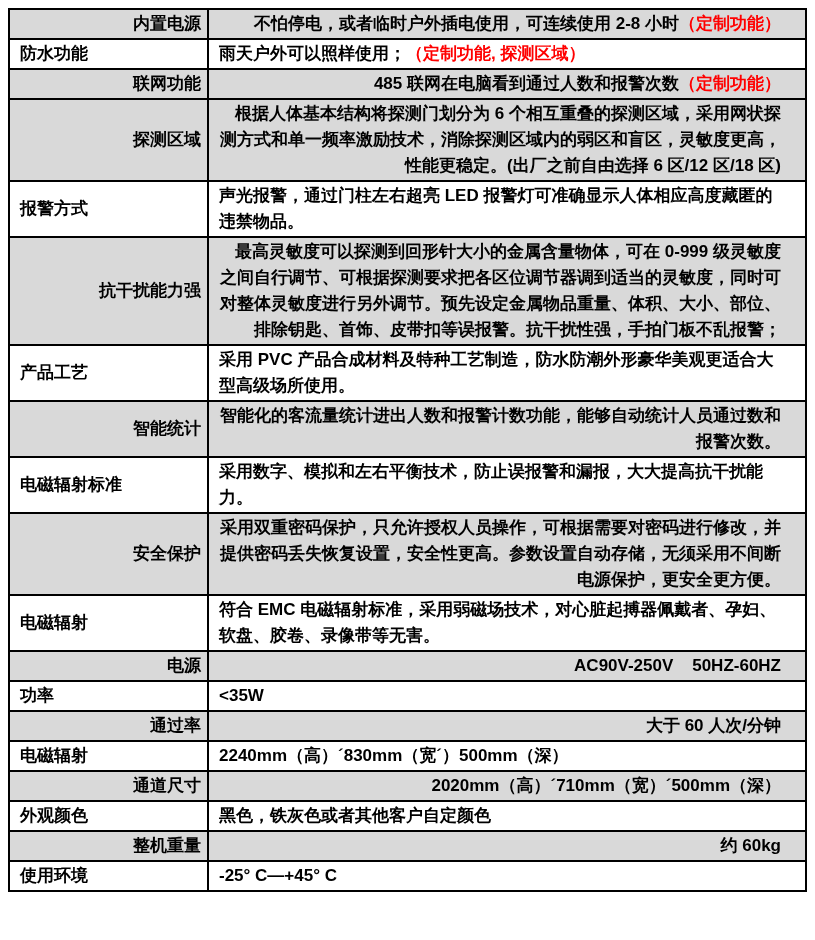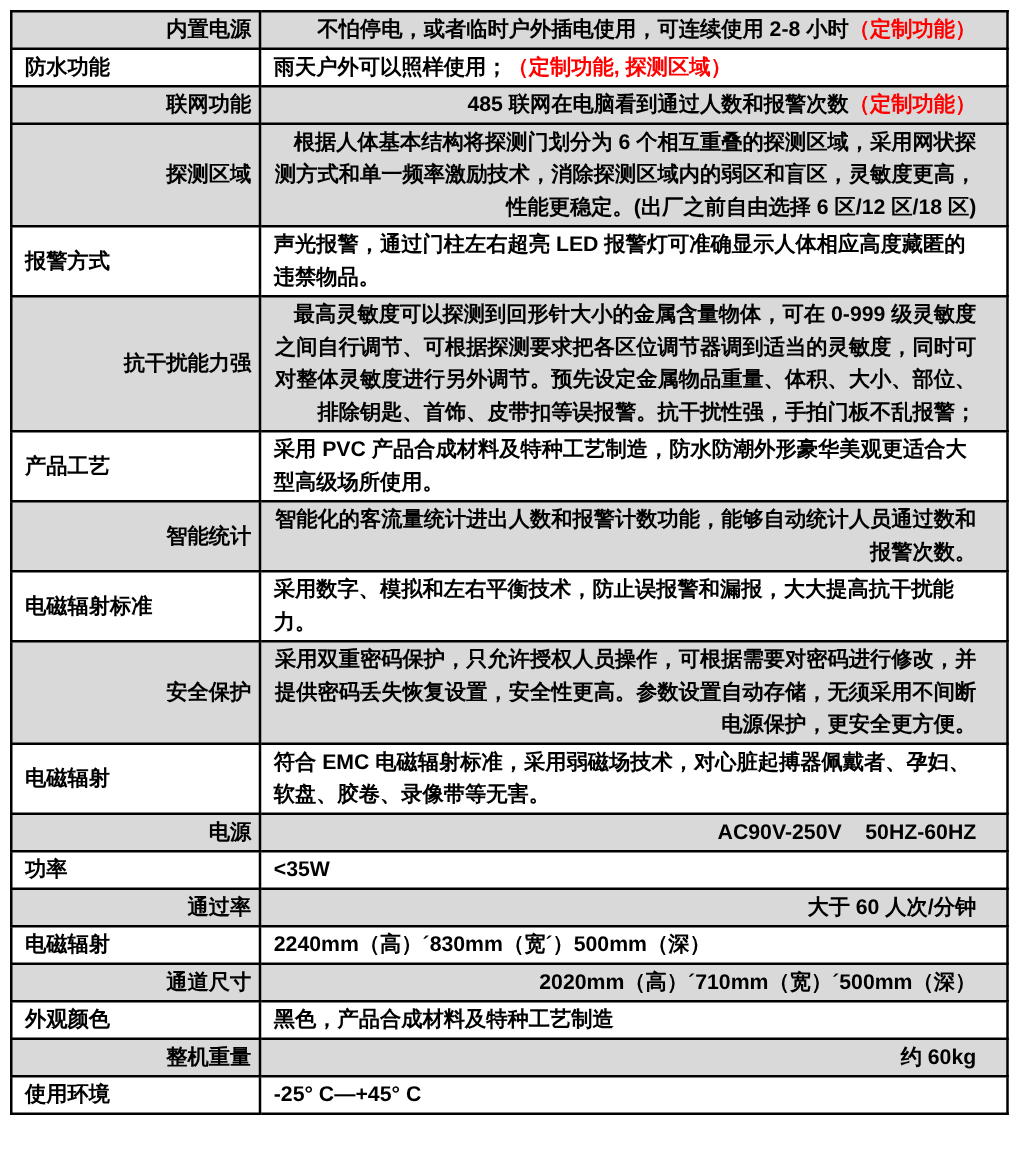--- a/index.html
+++ b/index.html
@@ -105,21 +105,21 @@
         <tr>
           <td class="label-cell">电磁辐射</td>
           <td class="value-cell"><span>2240mm（高）´830mm（宽´）500mm（深）</span></td>
         </tr>
         <tr class="shaded">
           <td class="label-cell">通道尺寸</td>
           <td class="value-cell"><span>2020mm（高）´710mm（宽）´500mm（深）</span></td>
         </tr>
         <tr>
           <td class="label-cell">外观颜色</td>
-          <td class="value-cell"><span>黑色，产品合成材料及特种工艺制造</span></td>
+          <td class="value-cell"><span>黑色，铁灰色或者其他客户自定颜色</span></td>
         </tr>
         <tr class="shaded">
           <td class="label-cell">整机重量</td>
           <td class="value-cell"><span>约 60kg</span></td>
         </tr>
         <tr>
           <td class="label-cell">使用环境</td>
           <td class="value-cell"><span>-25° C—+45° C</span></td>
         </tr>
       </tbody>

